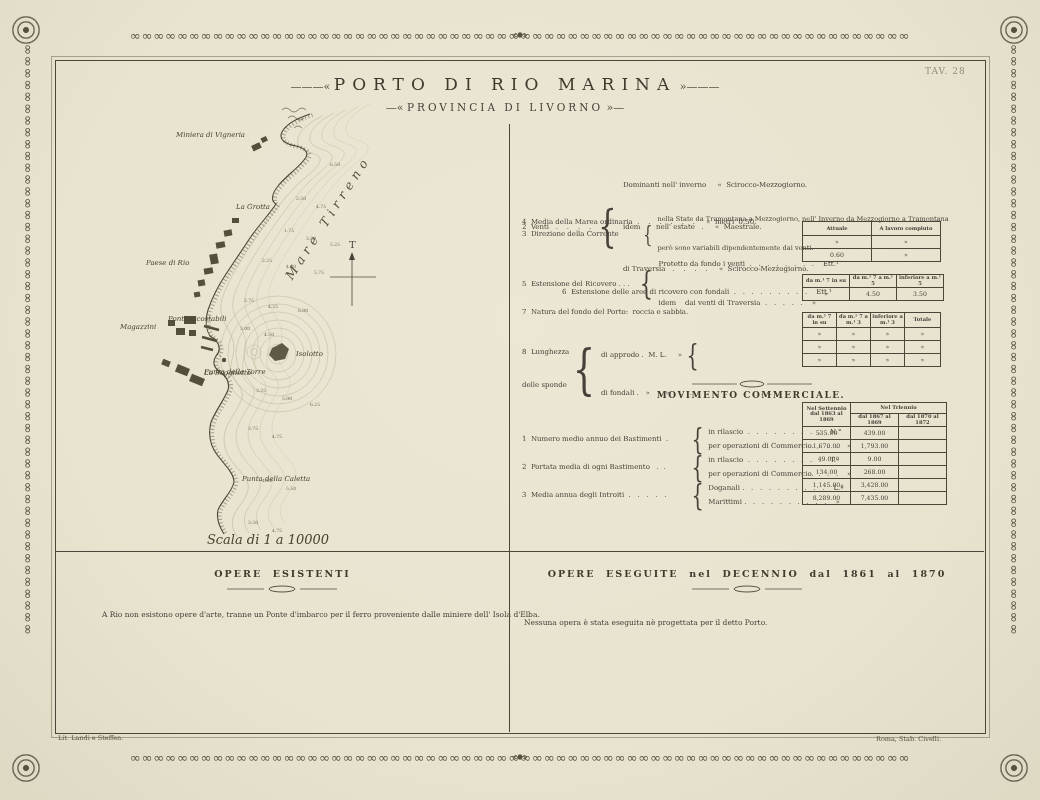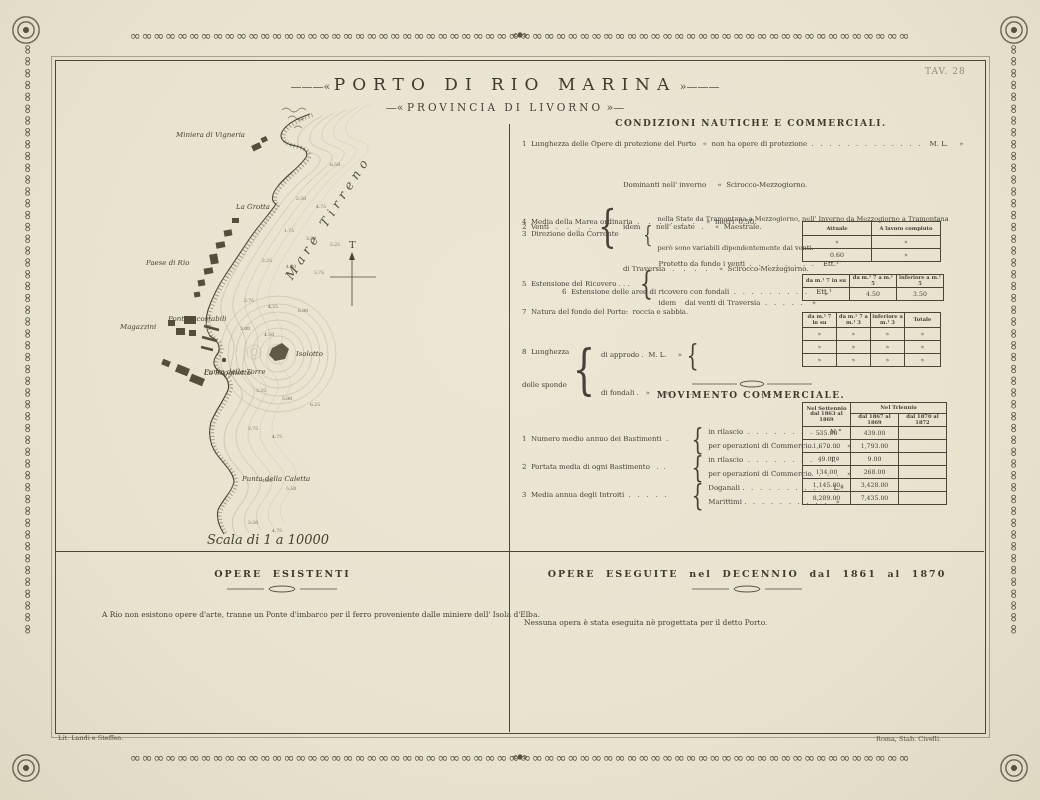--- a/index.html
+++ b/index.html
@@ -194,23 +194,21 @@
         <div class="sounding" style="left: 204px; top: 378px;">4.00</div>
         <div class="sounding" style="left: 228px; top: 386px;">5.50</div>
         <div class="sounding" style="left: 190px; top: 420px;">3.50</div>
         <div class="sounding" style="left: 214px; top: 428px;">4.75</div>
       </div>
     <div class="sea-label">Mare Tirreno</div>
     <div class="scale-label">Scala di 1 a 10000</div>
   </div>
 
   <div class="rp">
-    <div class="heading">CONDIZIONI NAUTICHE E COMMERCIALI.</div>
-
-    <div class="item" style="top:22px;left:0;">1  Lunghezza delle Opere di protezione del Porto   «  non ha opere di protezione  .   .   .   .   .   .   .   .   .   .   .   .   .    M. L.     »</div>
+
 
     <div class="item fx" style="top:32px;left:0;">
       <span style="width:74px;white-space:pre;">2  Venti   .    .    .    .</span>
       <span class="brace" style="font-size:36px;">{</span>
       <div class="lines" style="line-height:14px;margin-left:4px;">
         <div>Dominanti nell' inverno     «  Scirocco-Mezzogiorno.</div>
         <div>idem       nell' estate   .     «  Maestrale.</div>
         <div>di Traversia   .    .    .    .     «  Scirocco-Mezzogiorno.</div>
       </div>
     </div>

